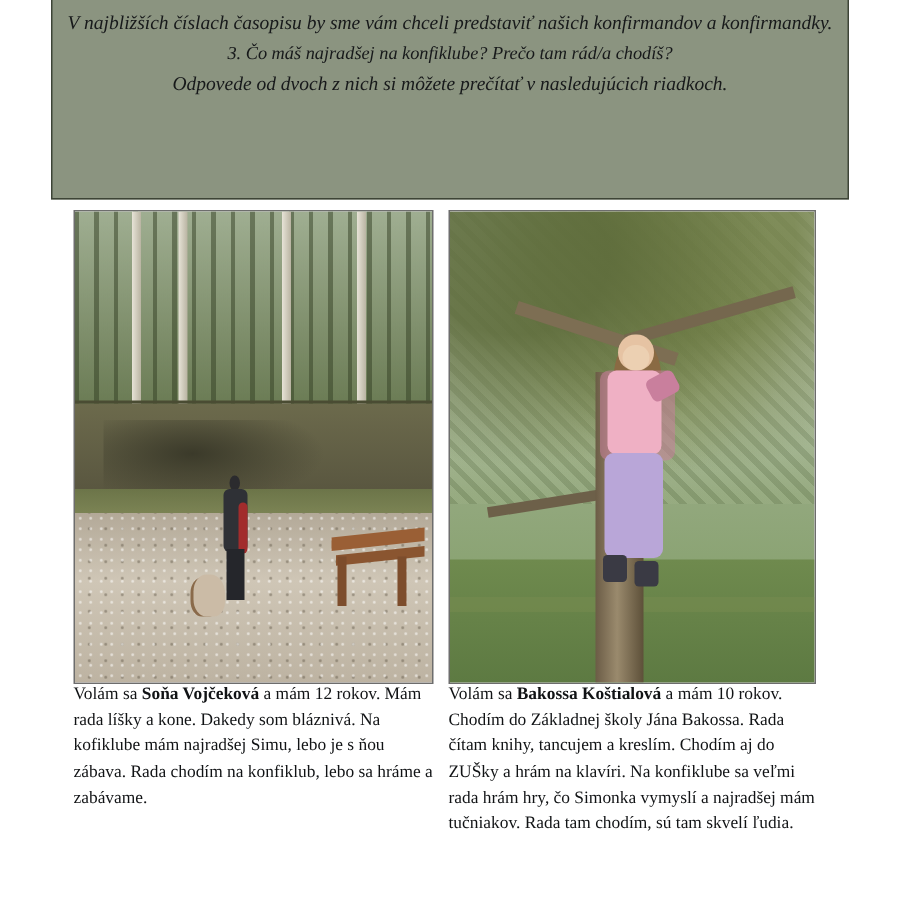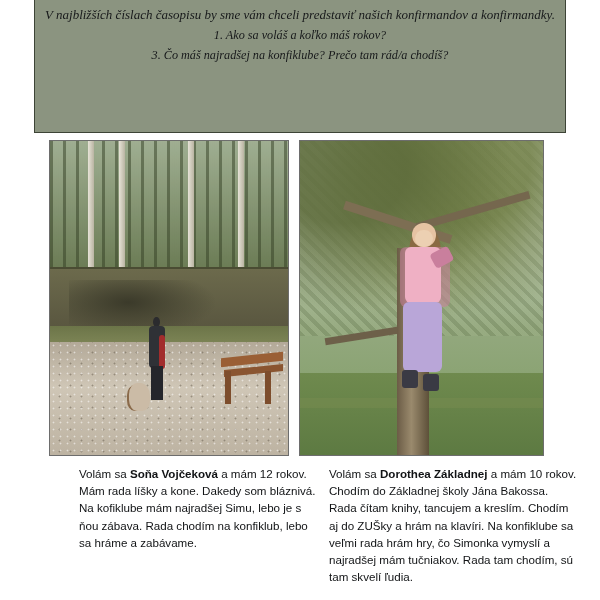--- a/index.html
+++ b/index.html
@@ -168,40 +168,39 @@
   .r-girl .torso{position:absolute;left:14%;top:14%;width:62%;height:32%;background:#efb0c4;border-radius:6px;}
   .r-girl .jacket{position:absolute;left:4%;top:14%;width:86%;height:34%;background:#c97f9d;border-radius:6px;opacity:.55;}
   .r-girl .pants{position:absolute;left:10%;top:45%;width:66%;height:40%;background:#b9a6d8;border-radius:6px;}
   .r-girl .shoe{position:absolute;left:8%;top:84%;width:28%;height:10%;background:#3a3a44;border-radius:3px;}
   .r-girl .shoe2{position:absolute;left:44%;top:86%;width:28%;height:10%;background:#3a3a44;border-radius:3px;}
   .r-girl .arm{position:absolute;left:62%;top:18%;width:34%;height:9%;background:#c97f9d;transform:rotate(-28deg);transform-origin:left center;border-radius:4px;}
 
   
   .col {
     position: absolute;
-    top: 465px;
-    font-family: Liberation Sans, sans-serif;
+    top: 454px;
+    font-family: Liberation Serif, serif;
     font-size: 11.6px;
     line-height: 17.2px;
     color: #111315;
-    margin-left: 30px;
   }
   .col-left { left: 49px; width: 244px; }
   .col-right { left: 299px; width: 248px; }
   .col b { font-weight: bold; }
 </style>
 </head>
 <body>
 
 <div class="page">
 
   <div class="intro-box">
     <div class="intro-line">V najbližších číslach časopisu by sme vám chceli predstaviť našich konfirmandov a konfirmandky.</div>
-    <div class="intro-line q">1. Ako sa voláš a koľko máš rokov?</div>
     <div class="intro-line q">3. Čo máš najradšej na konfiklube? Prečo tam rád/a chodíš?</div>
+    <div class="intro-line last">Odpovede od dvoch z nich si môžete prečítať v nasledujúcich riadkoch.</div>
   </div>
 
   <div class="photo photo-left">
     <div class="ph-inner">
       <div class="l-sky"></div>
       <div class="l-trees"></div>
       <div class="l-trunk" style="left:16%"></div>
       <div class="l-trunk" style="left:29%"></div>
       <div class="l-trunk" style="left:58%"></div>
       <div class="l-trunk" style="left:79%"></div>
@@ -246,16 +245,16 @@
         <div class="shoe2"></div>
       </div>
     </div>
   </div>
 
   <div class="col col-left">
     <span>Volám sa </span><b>Soňa Vojčeková</b><span> a mám 12 rokov. Mám rada líšky a kone. Dakedy som bláznivá. Na kofiklube mám najradšej Simu, lebo je s ňou zábava. Rada chodím na konfiklub, lebo sa hráme a zabávame.</span>
   </div>
 
   <div class="col col-right">
-    <span>Volám sa </span><b>Dorothea Základnej</b><span> a mám 10 rokov. Chodím do Základnej školy Jána Bakossa. Rada čítam knihy, tancujem a kreslím. Chodím aj do ZUŠky a hrám na klavíri. Na konfiklube sa veľmi rada hrám hry, čo Simonka vymyslí a najradšej mám tučniakov. Rada tam chodím, sú tam skvelí ľudia.</span>
+    <span>Volám sa </span><b>Bakossa Koštialová</b><span> a mám 10 rokov. Chodím do Základnej školy Jána Bakossa. Rada čítam knihy, tancujem a kreslím. Chodím aj do ZUŠky a hrám na klavíri. Na konfiklube sa veľmi rada hrám hry, čo Simonka vymyslí a najradšej mám tučniakov. Rada tam chodím, sú tam skvelí ľudia.</span>
   </div>
 
 </div>
 
 </body></html>

